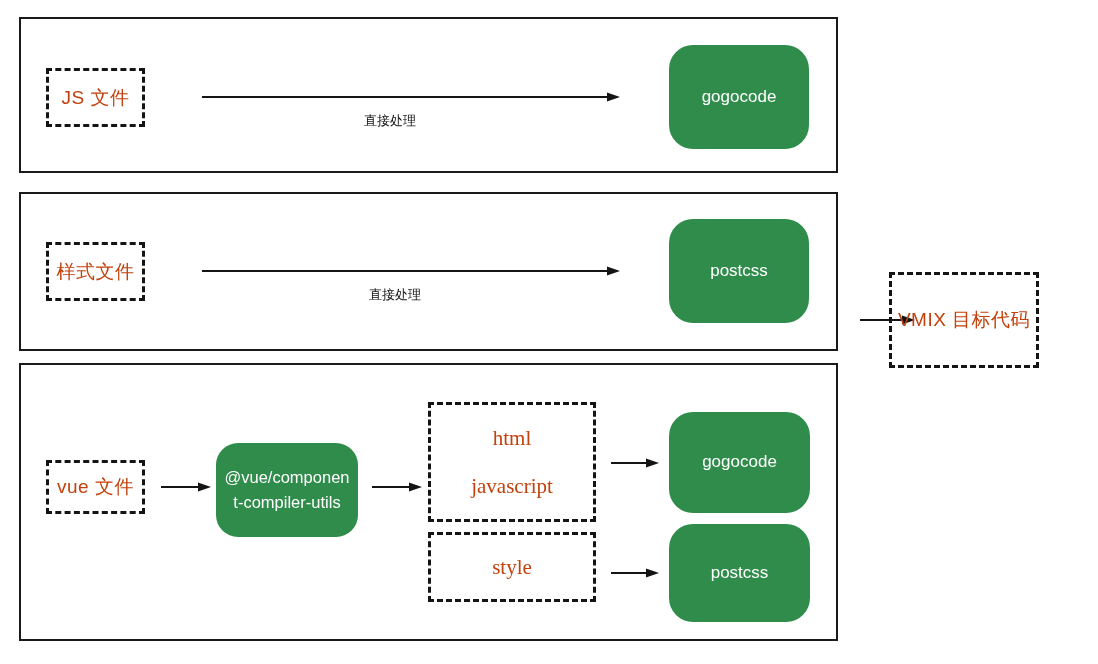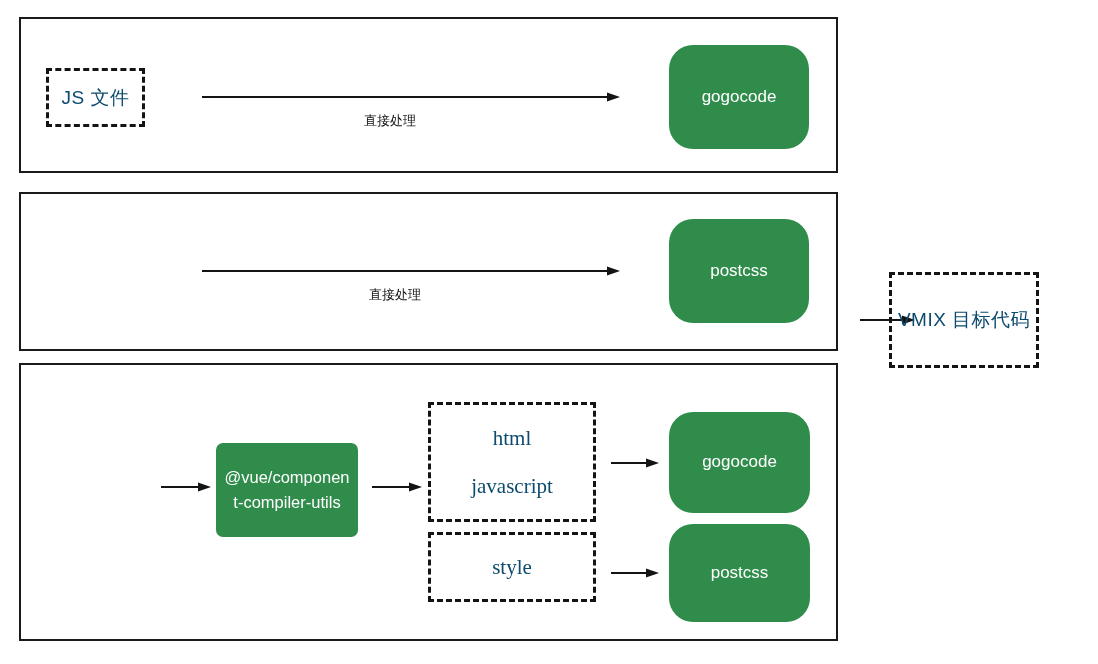--- a/index.html
+++ b/index.html
@@ -36,21 +36,21 @@
     border: 3px dashed #141414;
     background: transparent;
     display: flex;
     align-items: center;
     justify-content: center;
     text-align: center;
   }
   .dashed-box .label {
     font-family: "Liberation Sans", sans-serif;
     font-size: 19px;
-    color: #0c4a6e;
+    color: #c2410c;
     line-height: 1.25;
     letter-spacing: 0.5px;
     white-space: nowrap;
   }
   .dashed-box.serif .label {
     font-family: "Liberation Serif", serif;
     font-size: 21px;
     letter-spacing: 0;
   }
   .dashed-box .label.two-line {
@@ -76,21 +76,21 @@
   }
   .green-node .label {
     font-family: "Liberation Sans", sans-serif;
     font-size: 17px;
     color: #ffffff;
     line-height: 1.35;
     padding: 0 8px;
     word-break: break-word;
   }
   .green-node.small-node {
-    border-radius: 7px;
+    border-radius: 22px;
   }
   .green-node.small-node .label {
     font-size: 16.5px;
     line-height: 1.5;
   }
 
   
   .arrow {
     position: absolute;
     height: 12px;
@@ -130,36 +130,42 @@
   </div>
 
   <div class="caption" style="left:290px; top:112px; width:200px;">直接处理</div>
 
   <div class="green-node" style="left:669px; top:45px; width:140px; height:104px;">
     <span class="label">gogocode</span>
   </div>
 
   <div class="panel" style="left:19px; top:192px; width:819px; height:159px;"></div>
 
+  <div class="dashed-box" style="left:46px; top:242px; width:99px; height:59px;">
+    <span class="label">样式文件</span>
+  </div>
 
   <div class="arrow" style="left:202px; top:265px; width:418px; height:12px;">
     <svg width="418" height="12" viewBox="0 0 418 12">
       <line x1="0" y1="6" x2="408" y2="6" stroke="#141414" stroke-width="2.2"></line>
       <path d="M418 6 L405 1.5 L405 10.5 Z" fill="#141414"></path>
     </svg>
   </div>
 
   <div class="caption" style="left:295px; top:286px; width:200px;">直接处理</div>
 
   <div class="green-node" style="left:669px; top:219px; width:140px; height:104px;">
     <span class="label">postcss</span>
   </div>
 
   <div class="panel" style="left:19px; top:363px; width:819px; height:278px;"></div>
 
+  <div class="dashed-box" style="left:46px; top:460px; width:99px; height:54px;">
+    <span class="label">vue 文件</span>
+  </div>
 
   <div class="arrow" style="left:161px; top:481px; width:50px; height:12px;">
     <svg width="50" height="12" viewBox="0 0 50 12">
       <line x1="0" y1="6" x2="40" y2="6" stroke="#141414" stroke-width="2.2"></line>
       <path d="M50 6 L37 1.5 L37 10.5 Z" fill="#141414"></path>
     </svg>
   </div>
 
   <div class="green-node small-node" style="left:216px; top:443px; width:142px; height:94px;">
     <span class="label">@vue/component-compiler-utils</span>

